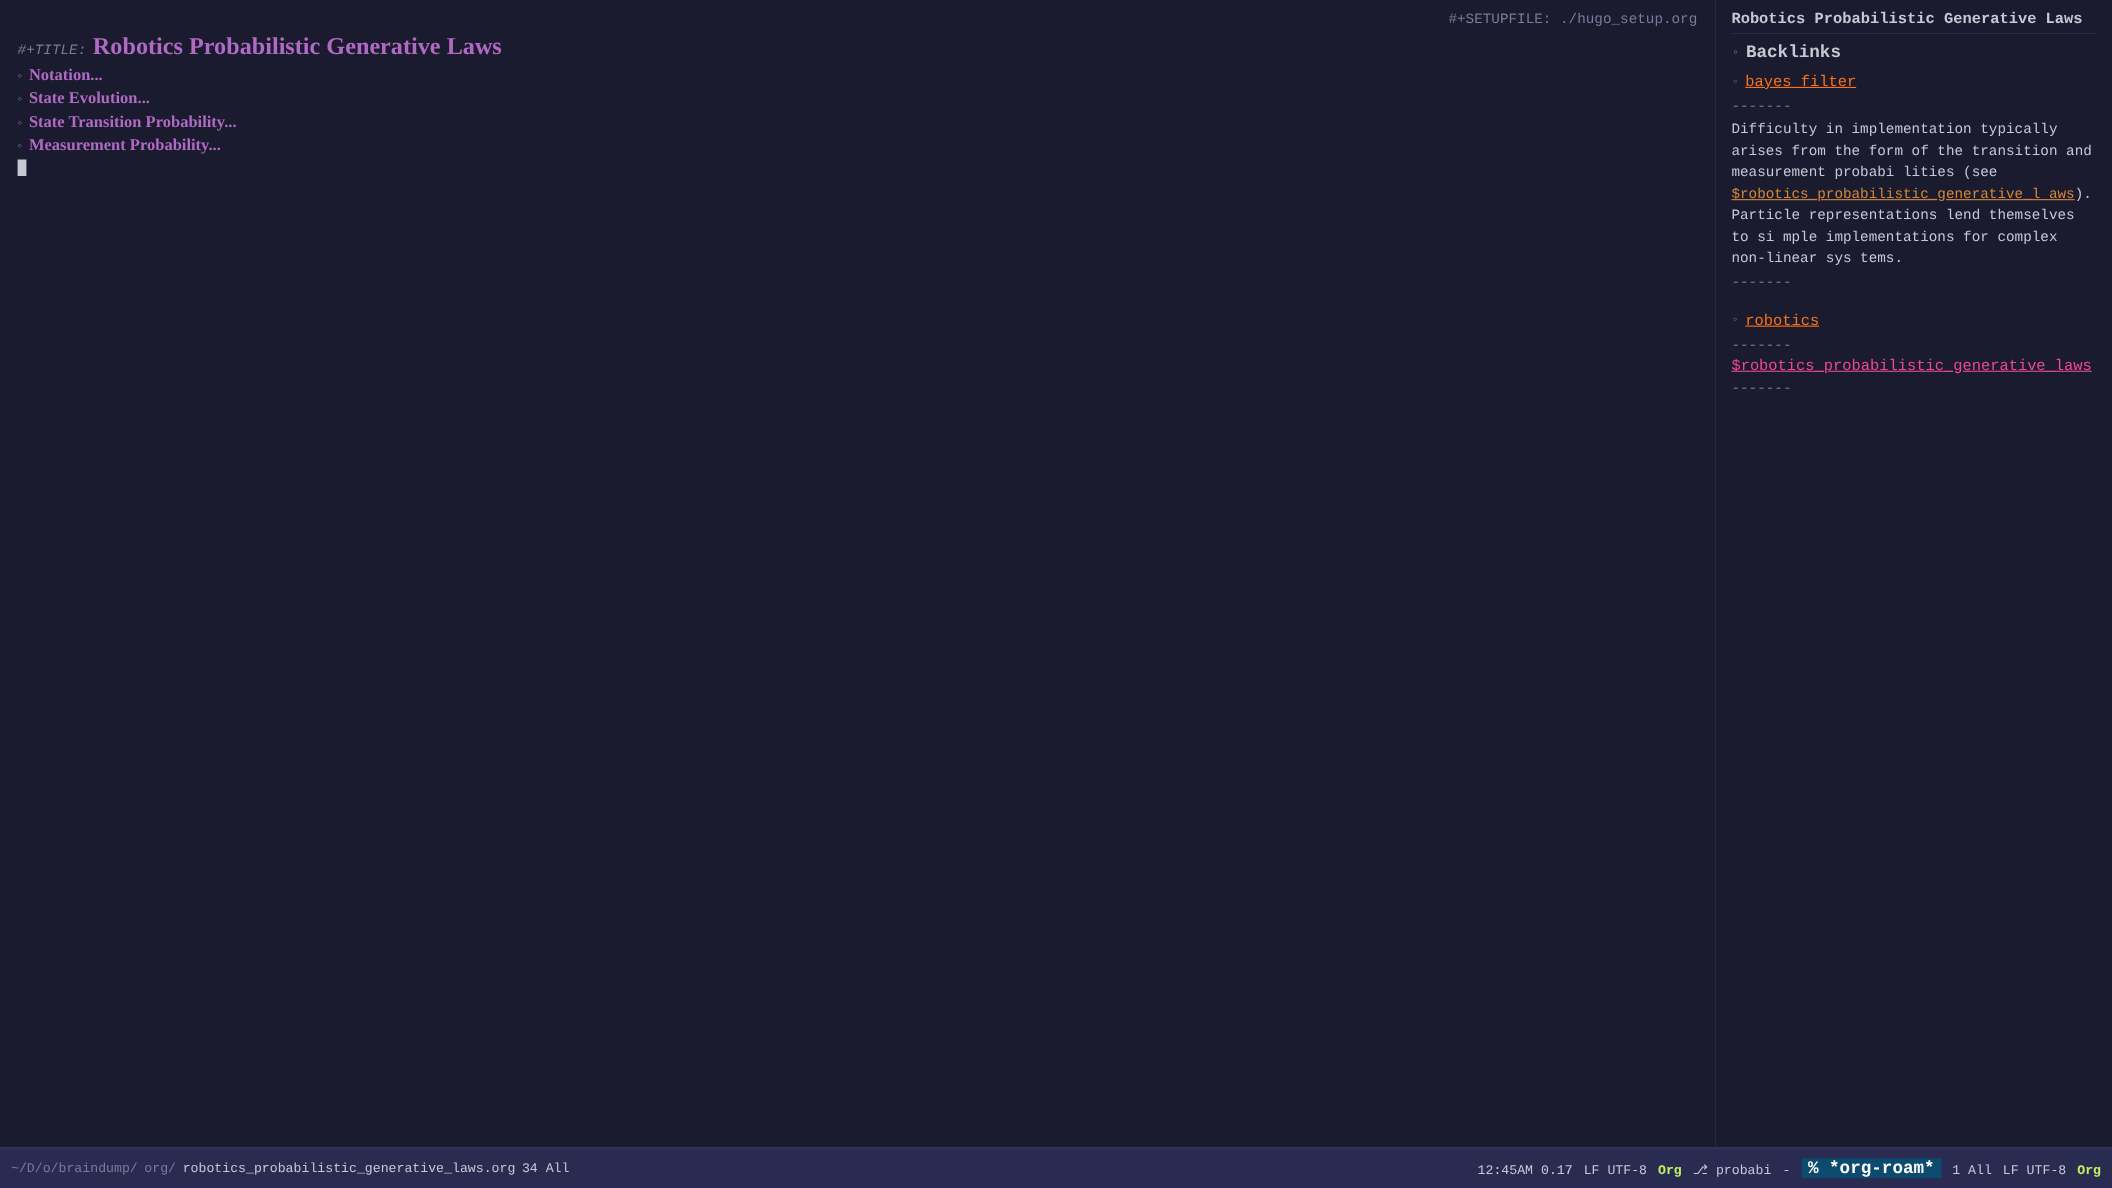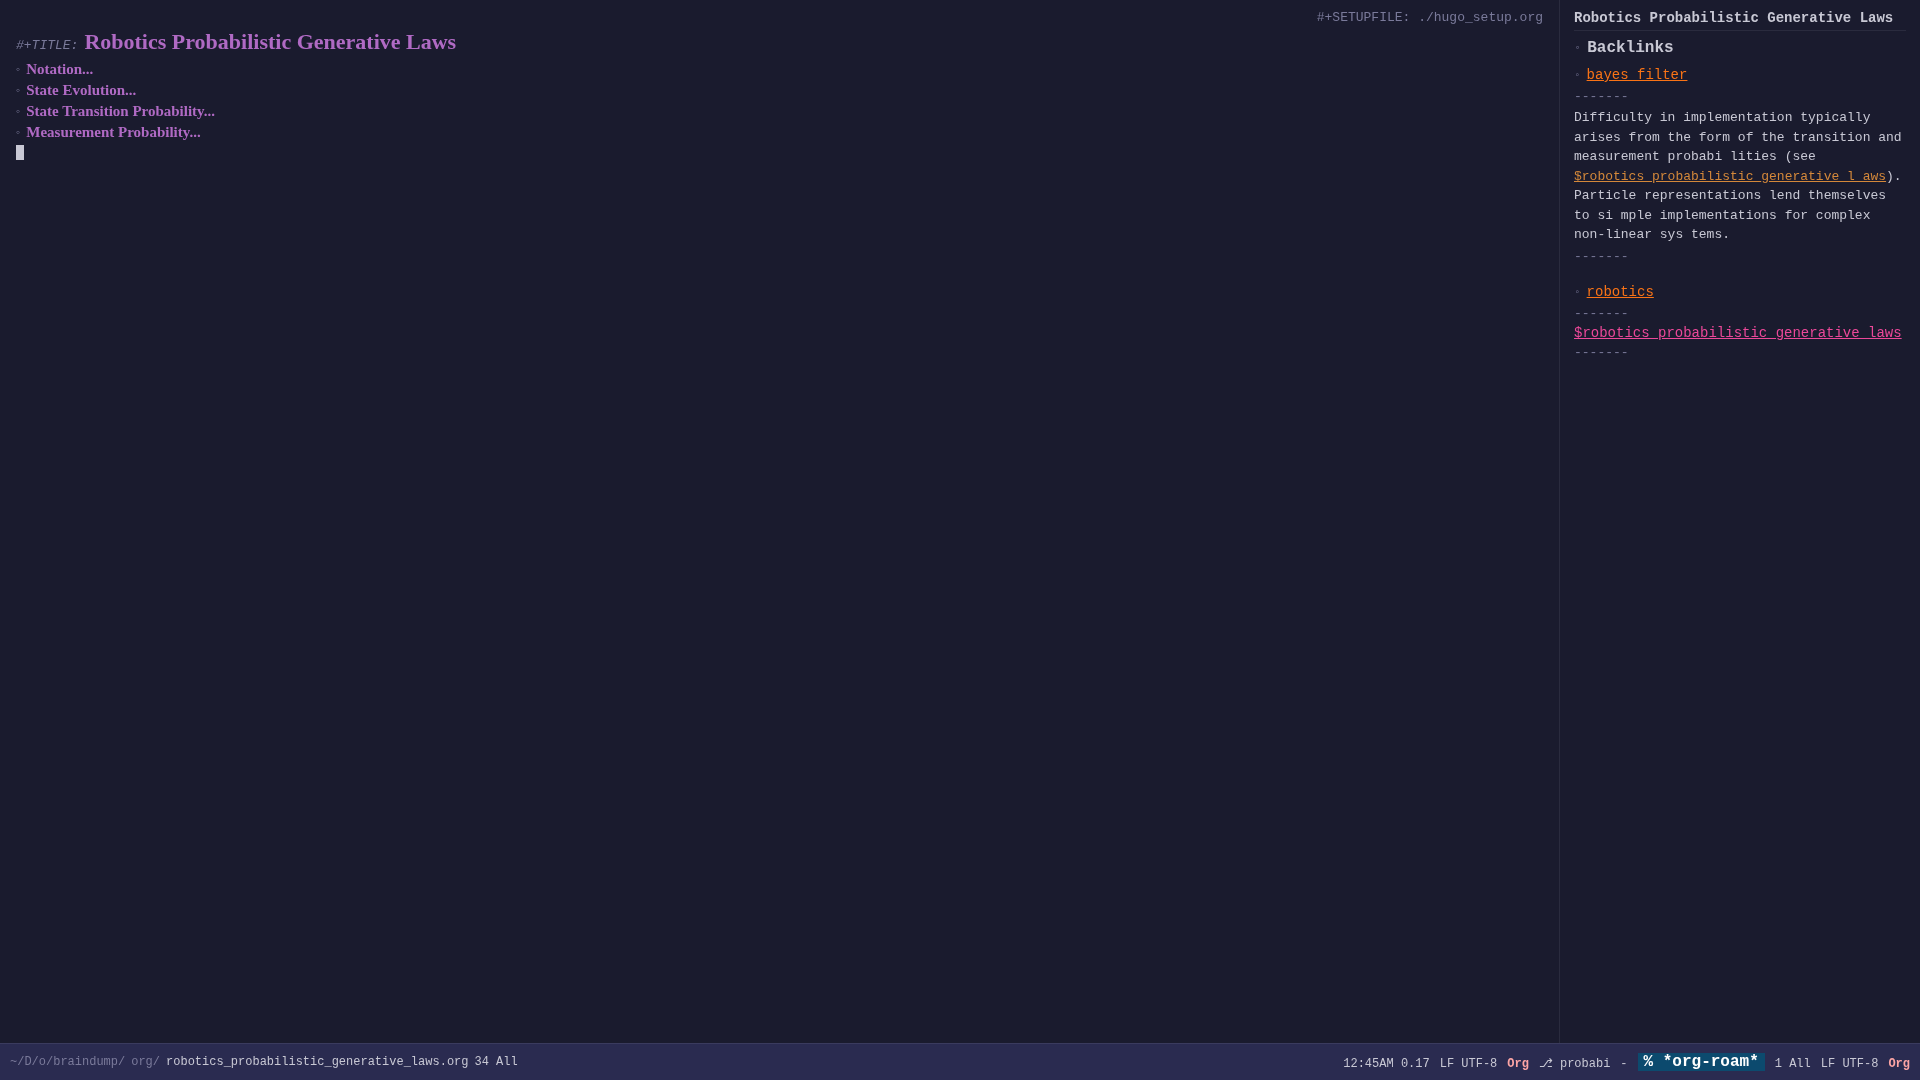--- a/index.html
+++ b/index.html
@@ -192,21 +192,21 @@
       color: #c8c8d4;
     }
 
     .status-right {
       display: flex;
       align-items: flex-end;
       gap: 10px;
     }
 
     .status-mode {
-      color: #fca5a5;
+      color: #bef264;
       font-weight: bold;
     }
 
     .status-git {
       color: #c8c8d4;
     }
 
     .status-mode-indicator {
       background-color: #0c4a6e;
       color: #ffffff;

